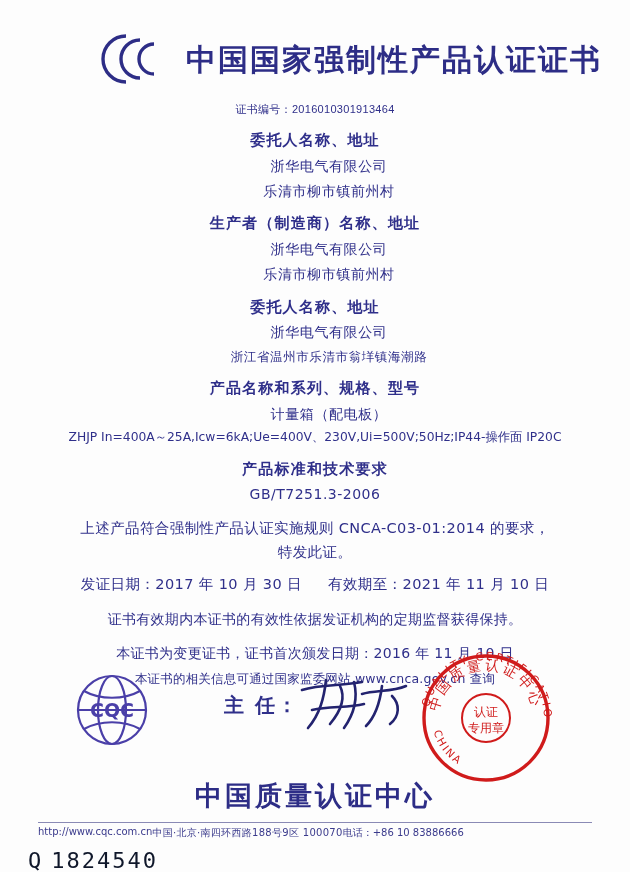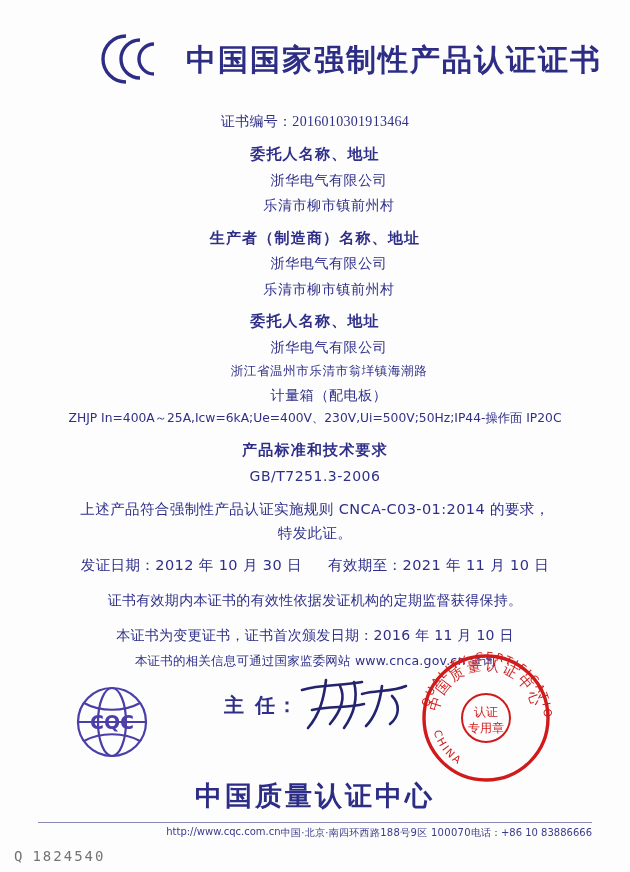--- a/index.html
+++ b/index.html
@@ -54,23 +54,23 @@
     left: 0;
     width: 630px;
     text-align: center;
   }
   .line {
     color: #2f2f8a;
     line-height: 1.45;
     white-space: nowrap;
   }
   .cert-no {
-    font-size: 14px;
-    margin-top: 16px;
-    font-family: Liberation Serif, serif;
+    font-size: 11px;
+    margin-top: 6px;
+    font-family: Liberation Sans, sans-serif;
     letter-spacing: 0.3px;
   }
   .section-head {
     font-size: 15px;
     font-weight: bold;
     margin-top: 11px;
     letter-spacing: 1.2px;
     font-family: Liberation Sans, sans-serif;
   }
   .section-val {
@@ -131,21 +131,21 @@
   .sig-area {
     position: absolute;
     top: 640px;
     left: 0;
     width: 630px;
     height: 120px;
   }
   .cqc-globe {
     position: absolute;
     left: 62px;
-    top: 32px;
+    top: 20px;
     width: 100px;
     height: 100px;
   }
   .director {
     position: absolute;
     left: 224px;
     top: 52px;
     font-size: 20px;
     font-weight: bold;
     color: #2f2f8a;
@@ -185,32 +185,32 @@
     left: 38px;
     width: 554px;
     border-top: 1px solid #8a8ab5;
   }
   .footer {
     position: absolute;
     top: 826px;
     left: 38px;
     width: 554px;
     display: flex;
-    justify-content: flex-end;
+    justify-content: flex-start;
     font-size: 10px;
     color: #3a3a8c;
     font-family: "DejaVu Sans", sans-serif;
   }
   .footer .mid { letter-spacing: 0.3px; }
   .serial {
     position: absolute;
     top: 848px;
-    left: 14px;
-    font-size: 14px;
-    color: #737373;
+    left: 28px;
+    font-size: 22px;
+    color: #0f172a;
     font-family: "DejaVu Sans Mono", monospace;
     letter-spacing: 2px;
   }
   .serial .q { margin-right: 8px; }
 </style>
 </head>
 <body>
 
 <div class="page">
 
@@ -238,31 +238,32 @@
     <div class="line section-val">乐清市柳市镇前州村</div>
 
     <div class="line section-head">生产者（制造商）名称、地址</div>
     <div class="line section-val">浙华电气有限公司</div>
     <div class="line section-val">乐清市柳市镇前州村</div>
 
     <div class="line section-head">委托人名称、地址</div>
     <div class="line section-val">浙华电气有限公司</div>
     <div class="line section-val small">浙江省温州市乐清市翁垟镇海潮路</div>
 
+    <div class="line section-head">产品名称和系列、规格、型号</div>
     <div class="line section-val">计量箱（配电板）</div>
     <div class="line spec">ZHJP In=400A～25A,Icw=6kA;Ue=400V、230V,Ui=500V;50Hz;IP44-操作面 IP20C</div>
 
     <div class="line section-head">产品标准和技术要求</div>
     <div class="line standard">GB/T7251.3-2006</div>
 
     <div class="line statement">上述产品符合强制性产品认证实施规则 CNCA-C03-01:2014 的要求，</div>
     <div class="line statement2">特发此证。</div>
 
     <div class="line dates">
-      <span>发证日期：</span><span>2012 年 10 月 30 日</span><span class="gap"></span><span>有效期至：</span><span>2021 年 11 月 10 日</span>
+      <span>发证日期：</span><span>2017 年 10 月 30 日</span><span class="gap"></span><span>有效期至：</span><span>2021 年 11 月 10 日</span>
     </div>
 
     <div class="line note">证书有效期内本证书的有效性依据发证机构的定期监督获得保持。</div>
 
     <div class="line note">
       <span>本证书为变更证书，证书首次颁发日期：</span><span>2016 年 11 月 10 日</span>
     </div>
 
     <div class="line note-small">本证书的相关信息可通过国家监委网站 www.cnca.gov.cn 查询</div>
   </div>

